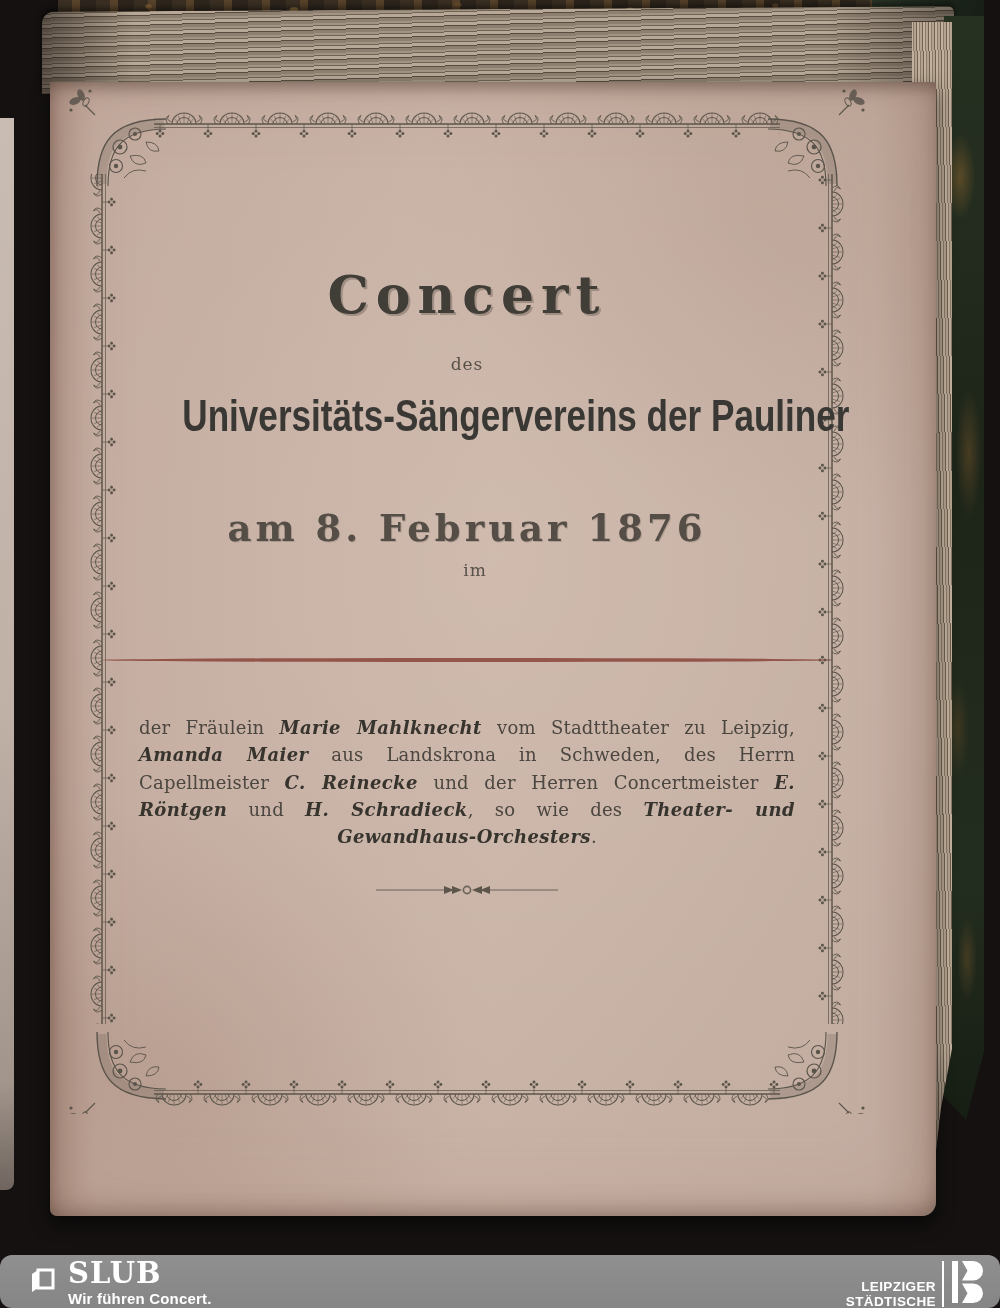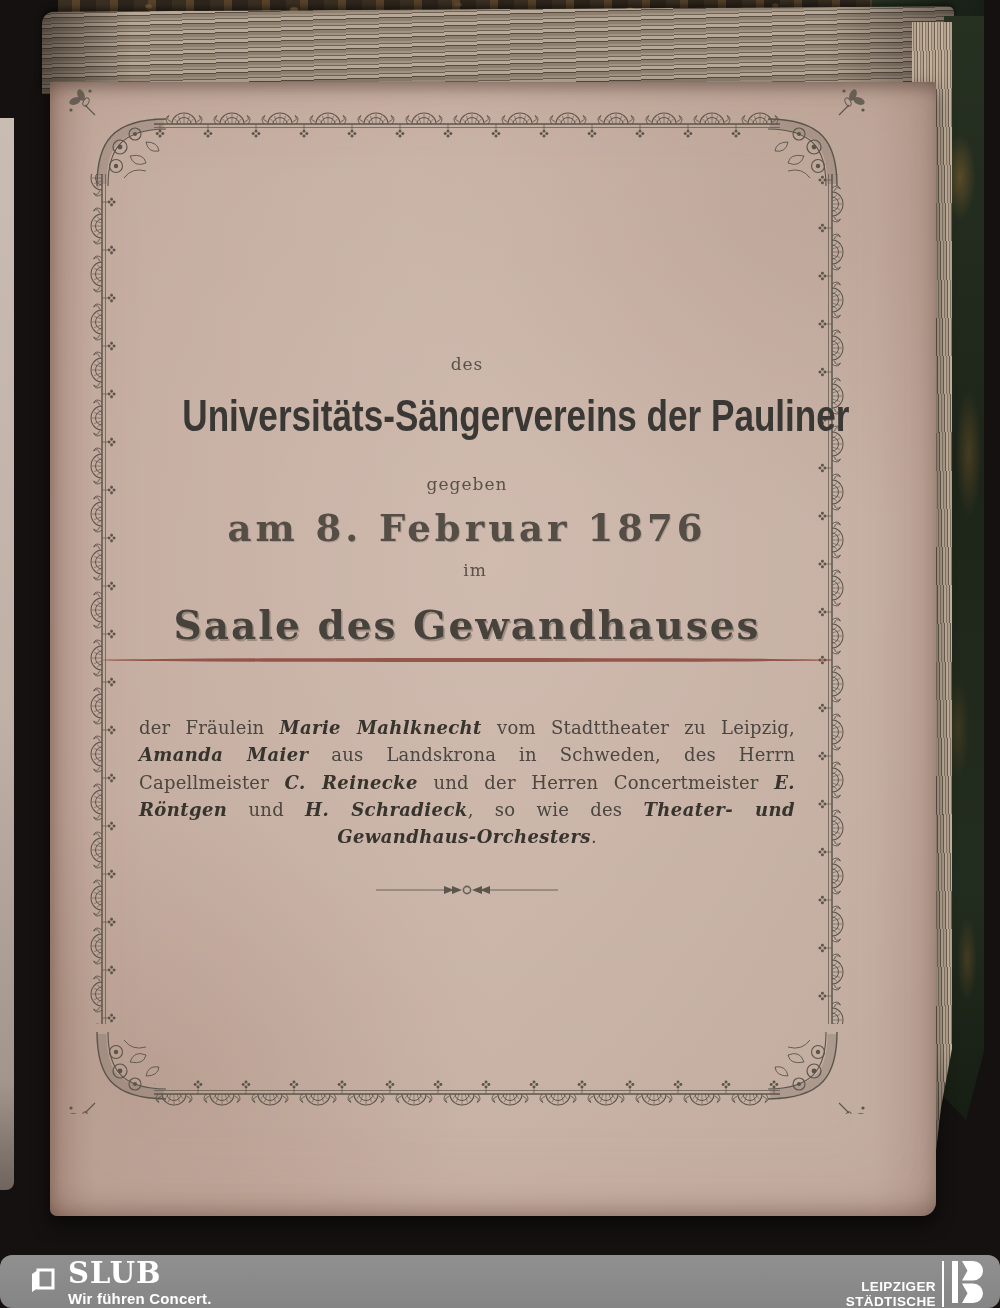--- a/index.html
+++ b/index.html
@@ -209,26 +209,25 @@
           <rect x="90" y="0" width="850" height="34" fill="url(#edge)"></rect>
         </g>
 
       <use href="#cornerTL"></use>
       <use href="#cornerTL" transform="translate(806,0) scale(-1,1)"></use>
       <use href="#cornerTL" transform="translate(0,1050) scale(1,-1)"></use>
       <use href="#cornerTL" transform="translate(806,1050) scale(-1,-1)"></use>
     </svg>
 
     <div class="content">
+      <div class="t-title">Concert</div>
       <div class="t-small t-des">des</div>
       <div class="t-society">Universitäts-Sängervereins der Pauliner</div>
-      <div class="t-small t-gegeben">gegeben</div>
       <div class="t-date">am 8. Februar 1876</div>
       <div class="t-small t-im">im</div>
-      <div class="t-venue">Saale des Gewandhauses</div>
       <div class="t-participants"><span>der Fräulein </span><span class="seg-bold">Marie Mahlknecht</span><span> vom Stadttheater zu Leipzig, </span><span class="seg-bold">Amanda Maier</span><span> aus Landskrona in Schweden, des Herrn Capellmeister </span><span class="seg-bold">C. Reinecke</span><span> und der Herren Concertmeister </span><span class="seg-bold">E. Röntgen</span><span> und </span><span class="seg-bold">H. Schradieck</span><span>, so wie des </span><span class="seg-bold">Theater- und Gewandhaus-Orchesters</span><span>.</span></div>
       <div class="stain-dot"></div>
       <div class="t-divider">
         <svg width="190" height="16" viewBox="0 0 190 16">
           <g stroke="#6a635a" fill="#5c554b">
             <path d="M4,8 H76" stroke-width="1" fill="none"></path>
             <path d="M114,8 H186" stroke-width="1" fill="none"></path>
             <path d="M72,4 L82,8 L72,12 Z" stroke="none"></path>
             <path d="M80,4 L90,8 L80,12 Z" stroke="none"></path>
             <circle cx="95" cy="8" r="3.6" fill="none" stroke-width="1.6"></circle>

